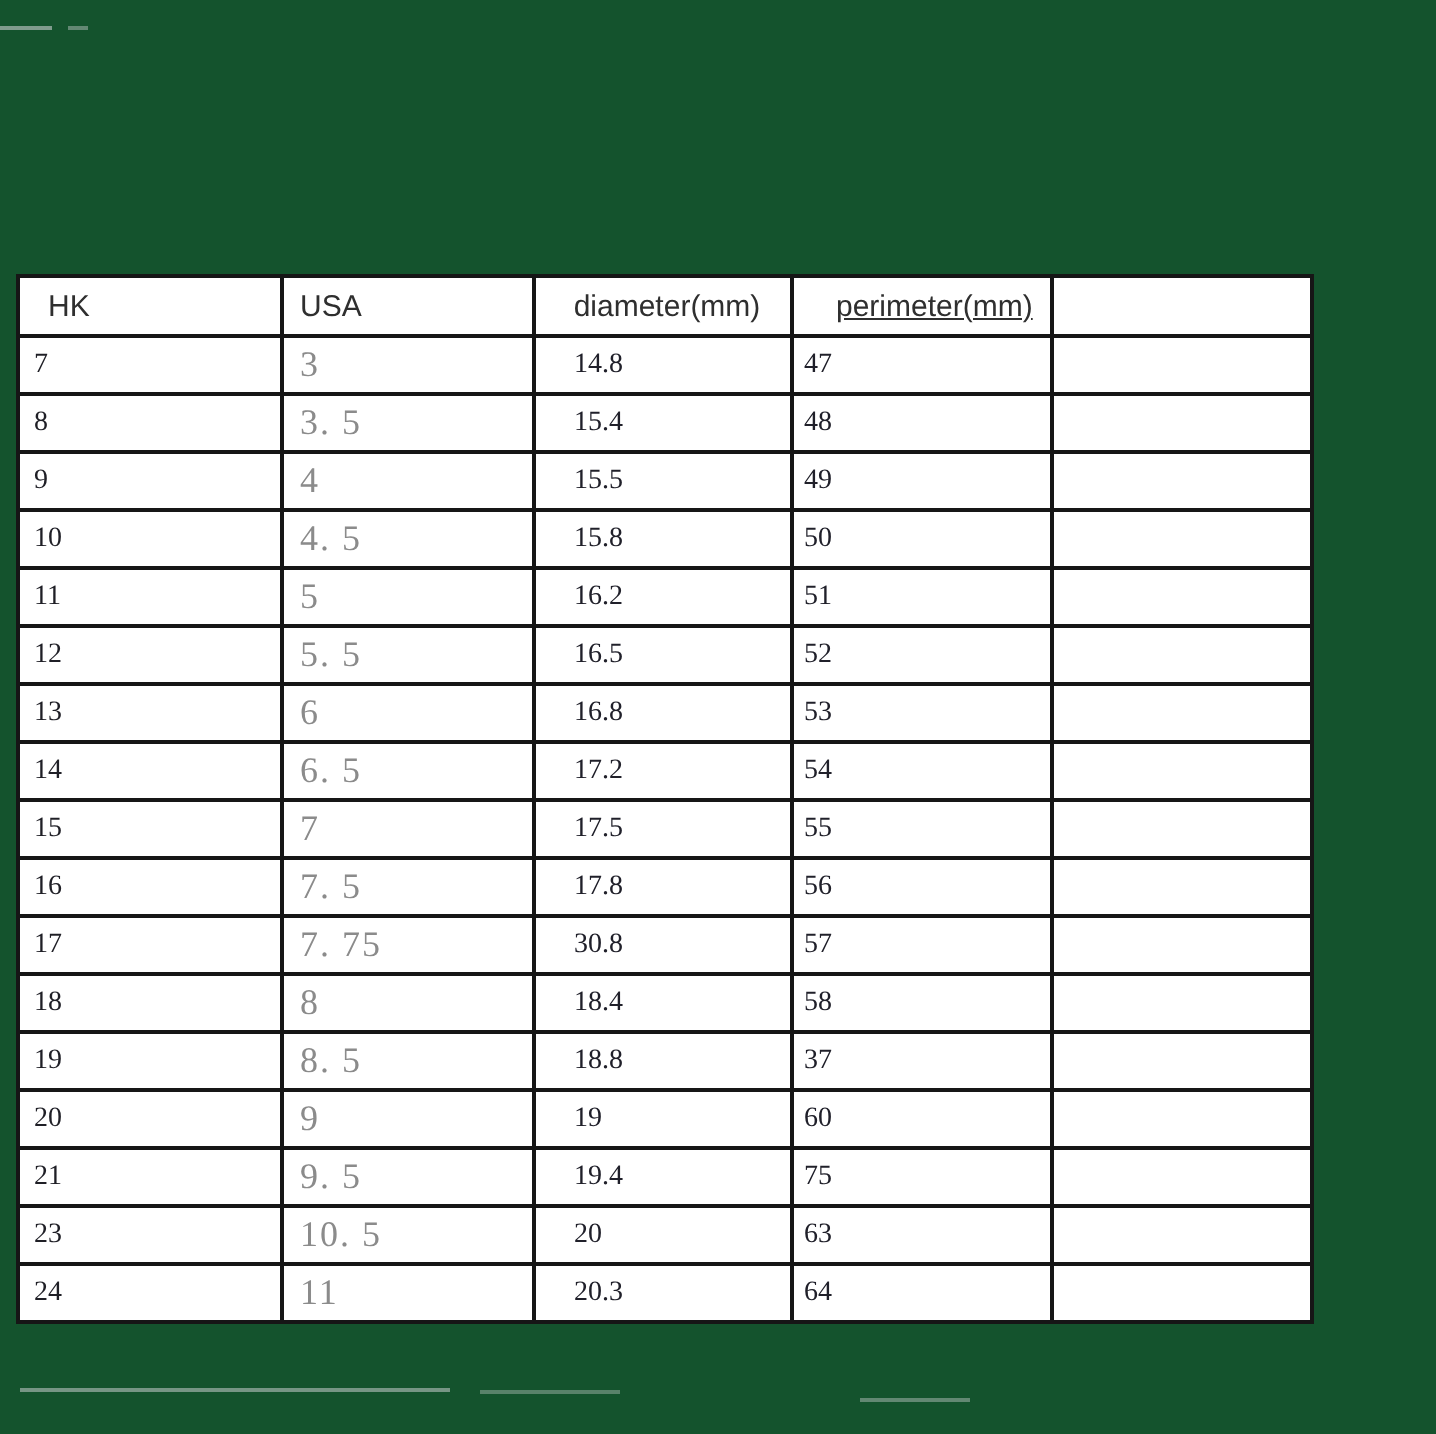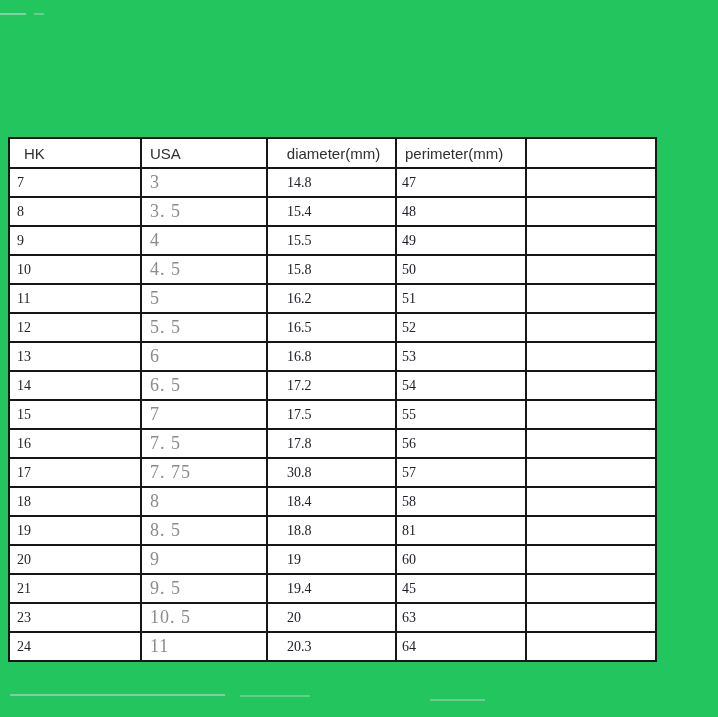--- a/index.html
+++ b/index.html
@@ -10,21 +10,21 @@
     width: 718px;
     height: 717px;
     background: #ffffff;
     position: relative;
     overflow: hidden;
     font-family: "Liberation Sans", sans-serif;
   }
   .page {
     position: absolute;
     inset: 0;
-    background: #22c55e;
+    background: #14532d;
   }
   table.size-table {
     position: absolute;
     left: 8px;
     top: 137px;
     width: 647px;
     border-collapse: collapse;
     table-layout: fixed;
     background: #ffffff;
   }
@@ -41,21 +41,21 @@
 
   .size-table th {
     font-family: "Liberation Sans", sans-serif;
     font-weight: 400;
     font-size: 15px;
     color: #2f2f2f;
   }
   th.col-hk        { padding-left: 14px; }
   th.col-usa       { padding-left: 8px; }
   th.col-diameter  { padding-left: 4px; text-align: center; }
-  th.col-perimeter { padding-left: 8px; }
+  th.col-perimeter { padding-left: 21px; text-decoration: underline; }
 
   .size-table td { font-family: "Liberation Serif", serif; }
   td.col-hk {
     font-size: 14px;
     color: #1f1f26;
     padding-left: 7px;
   }
   td.col-usa {
     font-size: 18px;
     color: #8b8b8b;
@@ -199,35 +199,35 @@
           <td class="col-hk">18</td>
           <td class="col-usa">8</td>
           <td class="col-diameter">18.4</td>
           <td class="col-perimeter">58</td>
           <td class="col-empty"></td>
         </tr>
         <tr>
           <td class="col-hk">19</td>
           <td class="col-usa">8. 5</td>
           <td class="col-diameter">18.8</td>
-          <td class="col-perimeter">81</td>
+          <td class="col-perimeter">37</td>
           <td class="col-empty"></td>
         </tr>
         <tr>
           <td class="col-hk">20</td>
           <td class="col-usa">9</td>
           <td class="col-diameter">19</td>
           <td class="col-perimeter">60</td>
           <td class="col-empty"></td>
         </tr>
         <tr>
           <td class="col-hk">21</td>
           <td class="col-usa">9. 5</td>
           <td class="col-diameter">19.4</td>
-          <td class="col-perimeter">45</td>
+          <td class="col-perimeter">75</td>
           <td class="col-empty"></td>
         </tr>
         <tr>
           <td class="col-hk">23</td>
           <td class="col-usa">10. 5</td>
           <td class="col-diameter">20</td>
           <td class="col-perimeter">63</td>
           <td class="col-empty"></td>
         </tr>
         <tr>

